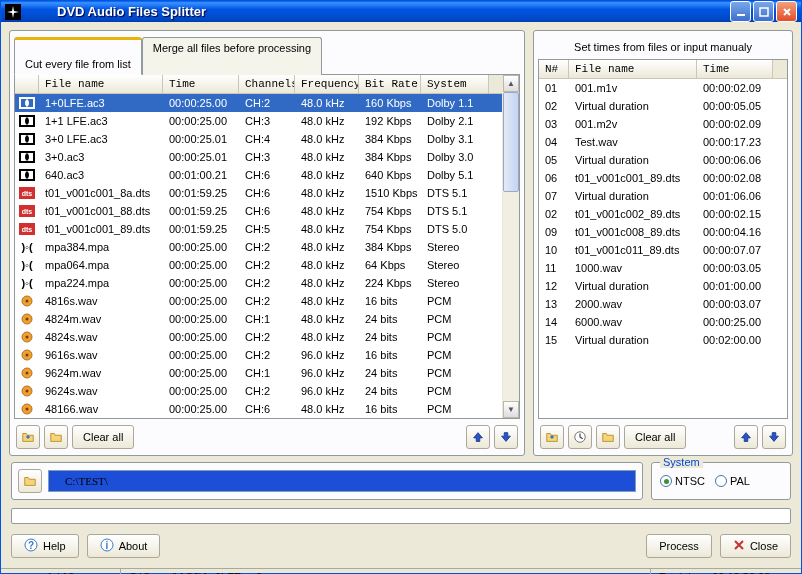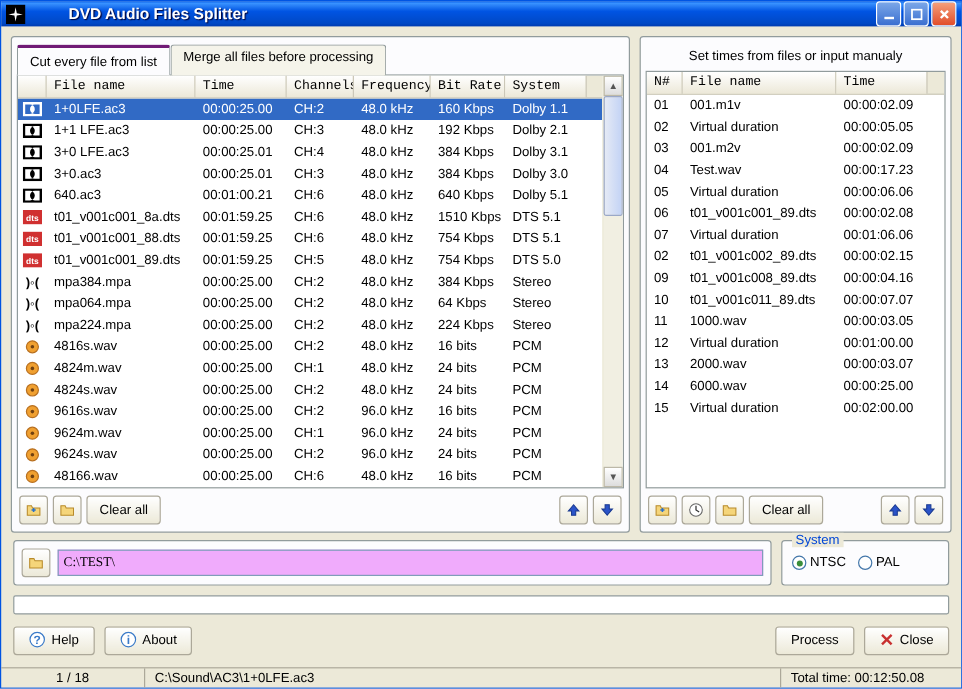--- a/index.html
+++ b/index.html
@@ -17,21 +17,21 @@
 
 .content { flex: 1; padding: 8px; display: flex; flex-direction: column; gap: 6px; }
 
 .main-area { flex: 1; display: flex; gap: 8px; min-height: 0; }
 
 .left-panel { flex: 1; border: 1px solid #919b9c; background: #fcfcfe; border-radius: 3px; padding: 6px 4px 4px 4px; display: flex; flex-direction: column; }
 .right-panel { width: 260px; border: 1px solid #919b9c; background: #fcfcfe; border-radius: 3px; padding: 6px 4px 4px 4px; display: flex; flex-direction: column; }
 
 .tabs { display: flex; margin-bottom: -1px; position: relative; z-index: 1; }
 .tab { padding: 4px 10px 4px 10px; border: 1px solid #919b9c; border-bottom: none; background: #f5f4ea; border-radius: 3px 3px 0 0; margin-right: 0px; position: relative; }
-.tab.active { background: #fcfcfe; border-bottom: 1px solid #fcfcfe; border-top: 3px solid #701a75; padding-top: 6px; z-index: 2; }
+.tab.active { background: #fcfcfe; border-bottom: 1px solid #fcfcfe; border-top: 3px solid #eab308; padding-top: 18px; z-index: 2; }
 
 .right-header { text-align: center; padding: 4px 0 6px 0; font-size: 11px; }
 
 .table-wrap { flex: 1; border: 1px solid #919b9c; background: white; overflow: hidden; display: flex; }
 .table-body { flex: 1; overflow-y: auto; overflow-x: hidden; }
 .thead { display: flex; background: #ece9d8; border-bottom: 1px solid #cbc7b8; position: sticky; top: 0; }
 .th { padding: 3px 6px; border-right: 1px solid #cbc7b8; font-size: 11px; background: linear-gradient(to bottom, #fff, #ece8d8); white-space: nowrap; overflow: hidden; font-family: Liberation Mono, monospace; }
 .tr { display: flex; height: 18px; align-items: center; }
 .tr.selected { background: #316ac5; color: white; }
 .td { padding: 1px 6px; font-size: 11px; white-space: nowrap; overflow: hidden; }
@@ -58,21 +58,21 @@
 .icon-box { width:16px; height:14px; display:inline-flex; align-items:center; justify-content:center; }
 
 .btn-row { display: flex; gap: 4px; padding: 6px 2px 2px 2px; }
 .toolbtn { width: 24px; height: 24px; border: 1px solid #aca899; background: linear-gradient(to bottom, #fff, #ece9d8); border-radius: 3px; display: flex; align-items: center; justify-content: center; }
 .toolbtn svg { width: 14px; height: 14px; }
 .txtbtn { height: 24px; padding: 0 10px; border: 1px solid #aca899; background: linear-gradient(to bottom, #fff, #ece9d8); border-radius: 3px; display: flex; align-items: center; font-size: 11px; }
 .spacer { flex: 1; }
 
 .path-row { display: flex; gap: 8px; align-items: stretch; padding: 0 2px;}
 .path-group { flex: 1; border: 1px solid #919b9c; background: #fcfcfe; border-radius: 3px; padding: 6px; display: flex; align-items: center; gap: 6px; }
-.path-input { flex: 1; height: 22px; border: 1px solid #7f9db9; background: #f0abfc; padding: 0 4px; font-family: Tahoma; font-size: 11px; }
+.path-input { flex: 1; height: 22px; border: 1px solid #7f9db9; background: #1d4ed8; padding: 0 16px; font-family: Tahoma; font-size: 11px; }
 .system-group { width: 140px; border: 1px solid #919b9c; background: #fcfcfe; border-radius: 3px; padding: 2px 8px 2px 8px; position: relative; display:flex; align-items:center; gap:10px;}
 .system-group .legend { position: absolute; top: -7px; left: 8px; background: #ece9d8; padding: 0 3px; color: #0046d5; font-size: 11px; }
 .radio { display: flex; align-items: center; gap: 3px; font-size: 11px; }
 .radio-dot { width: 12px; height: 12px; border: 1px solid #47a; border-radius: 50%; display:flex; align-items:center; justify-content:center; background:white;}
 .radio-dot.sel::after { content:''; width:5px; height:5px; background:#3b8e3b; border-radius:50%; }
 
 .progress { height: 16px; border: 1px solid #919b9c; background: white; margin: 2px 2px; border-radius:2px;}
 
 .bottom-btns { display: flex; gap: 8px; padding: 2px; align-items:center;}
 .bigbtn { height: 24px; padding: 0 12px; border: 1px solid #aca899; background: linear-gradient(to bottom, #fff, #ece9d8); border-radius: 3px; display: flex; align-items: center; gap: 5px; font-size: 11px; }

